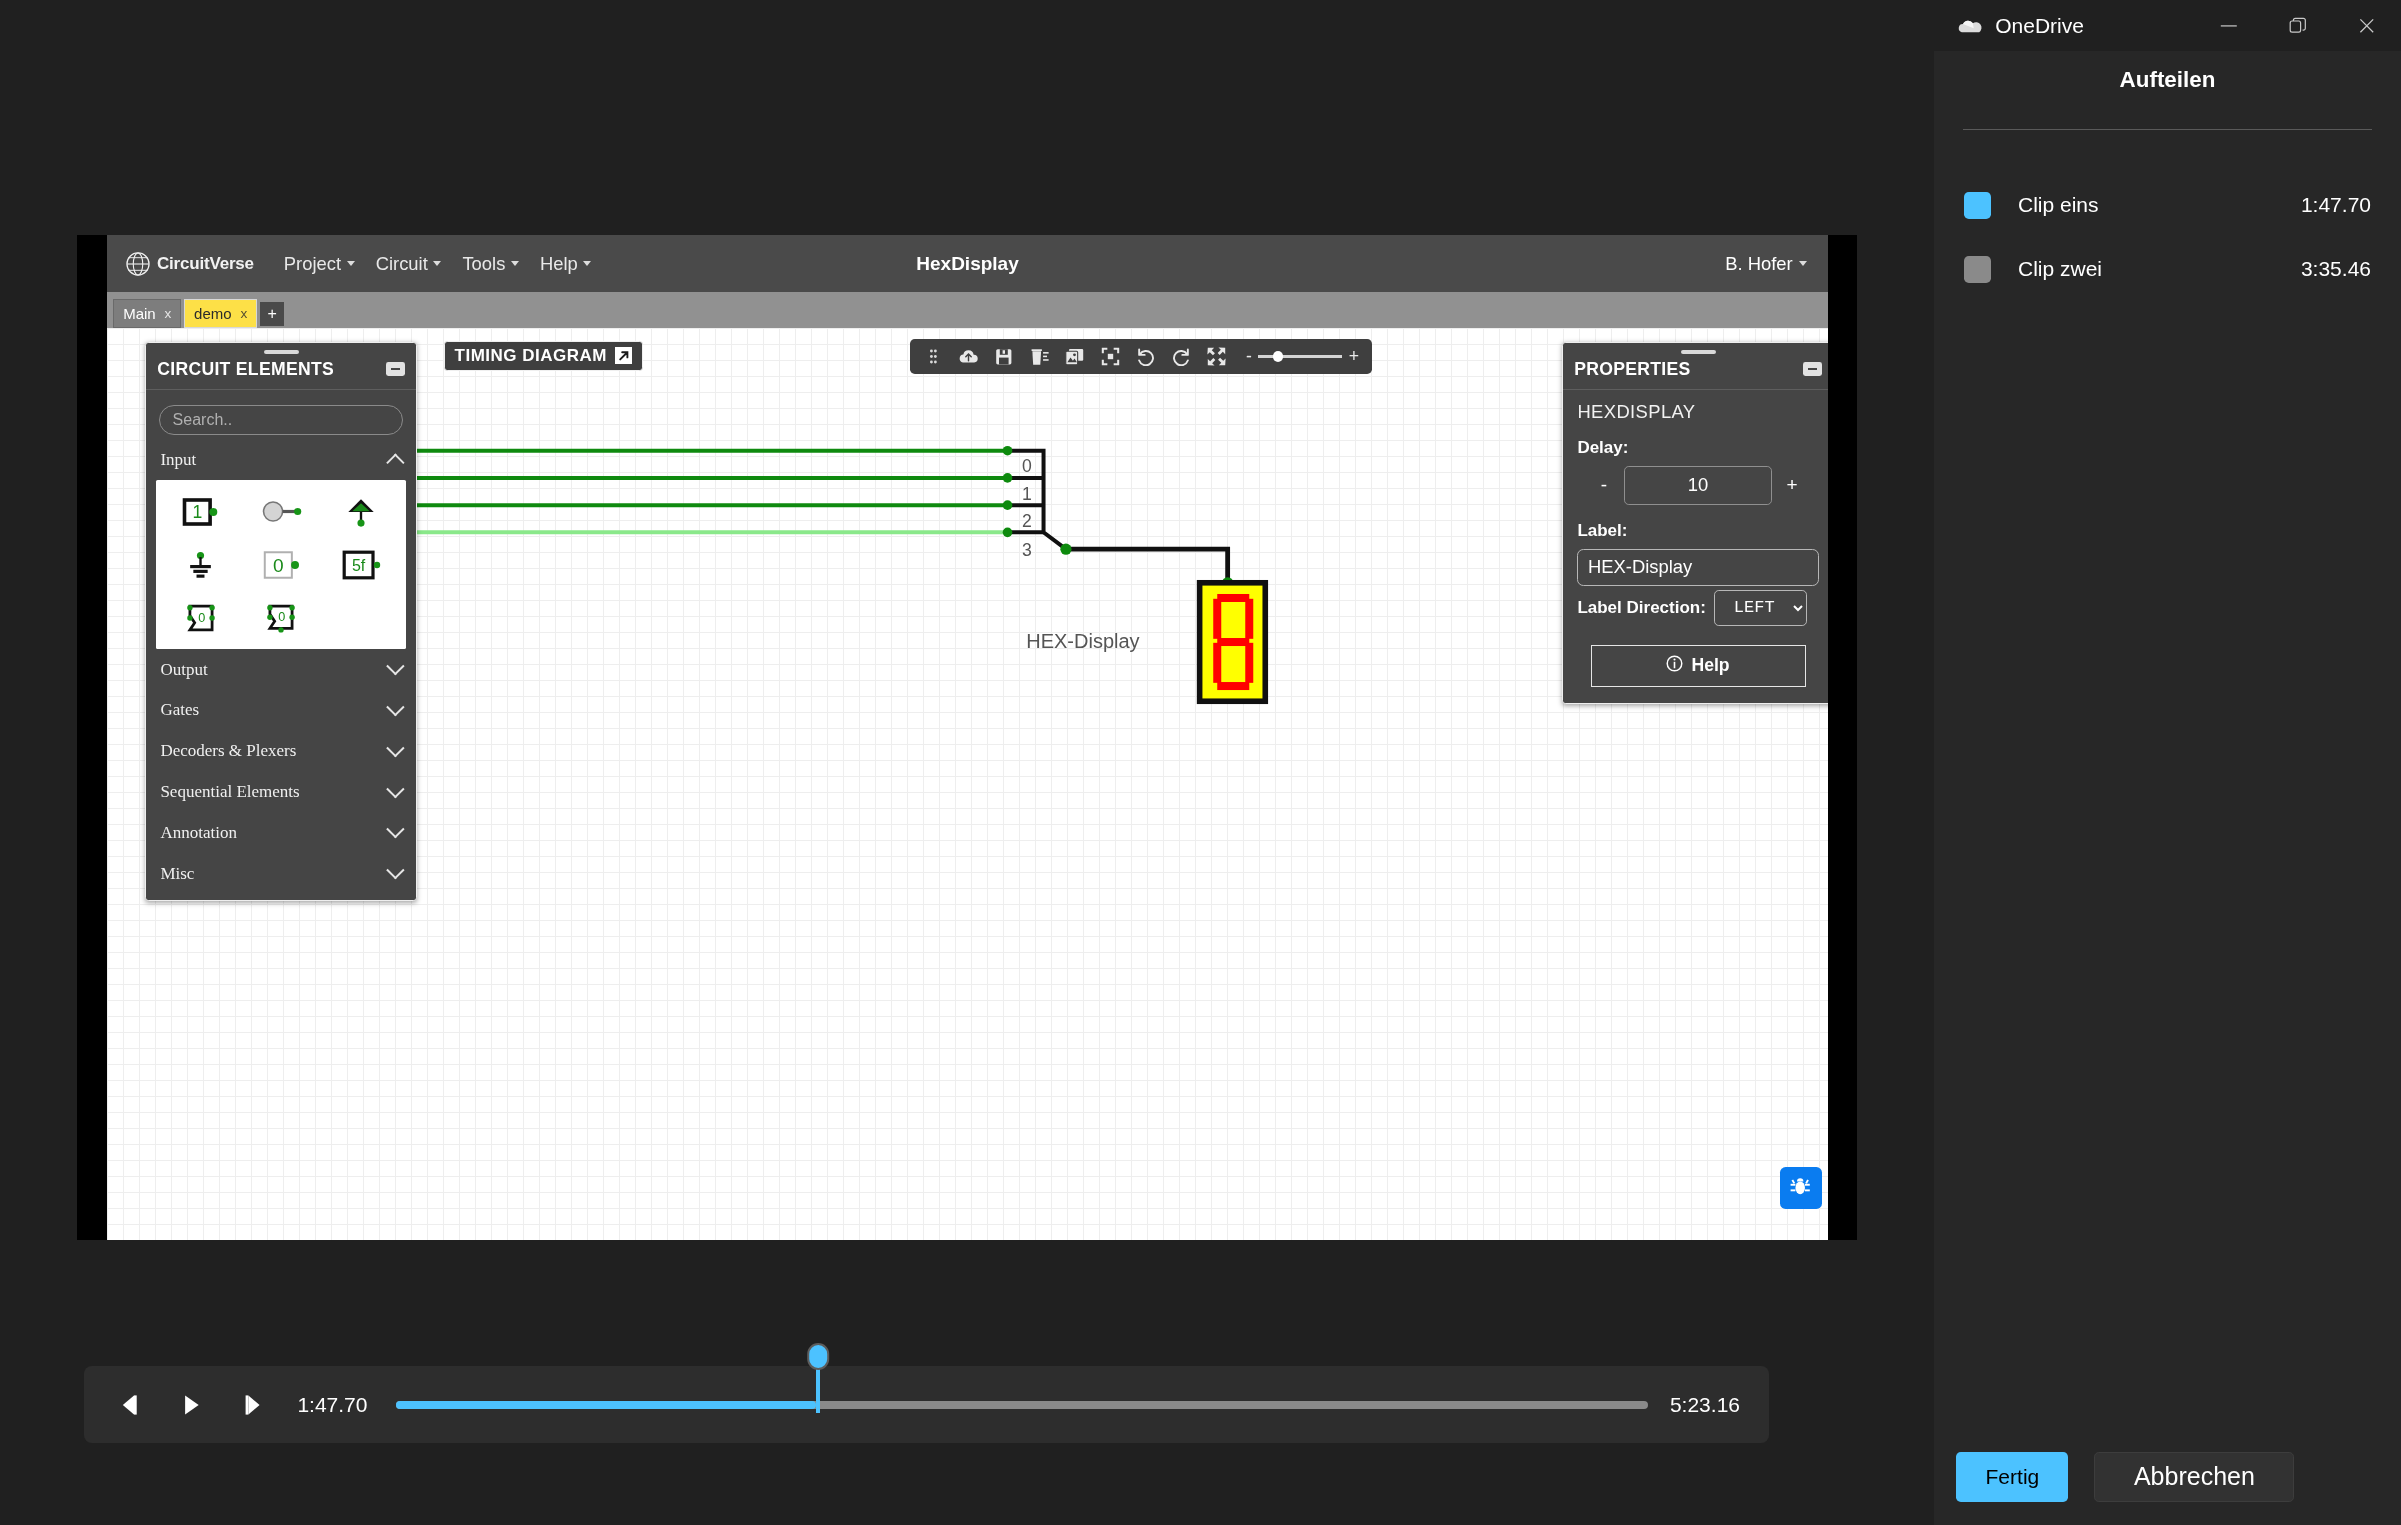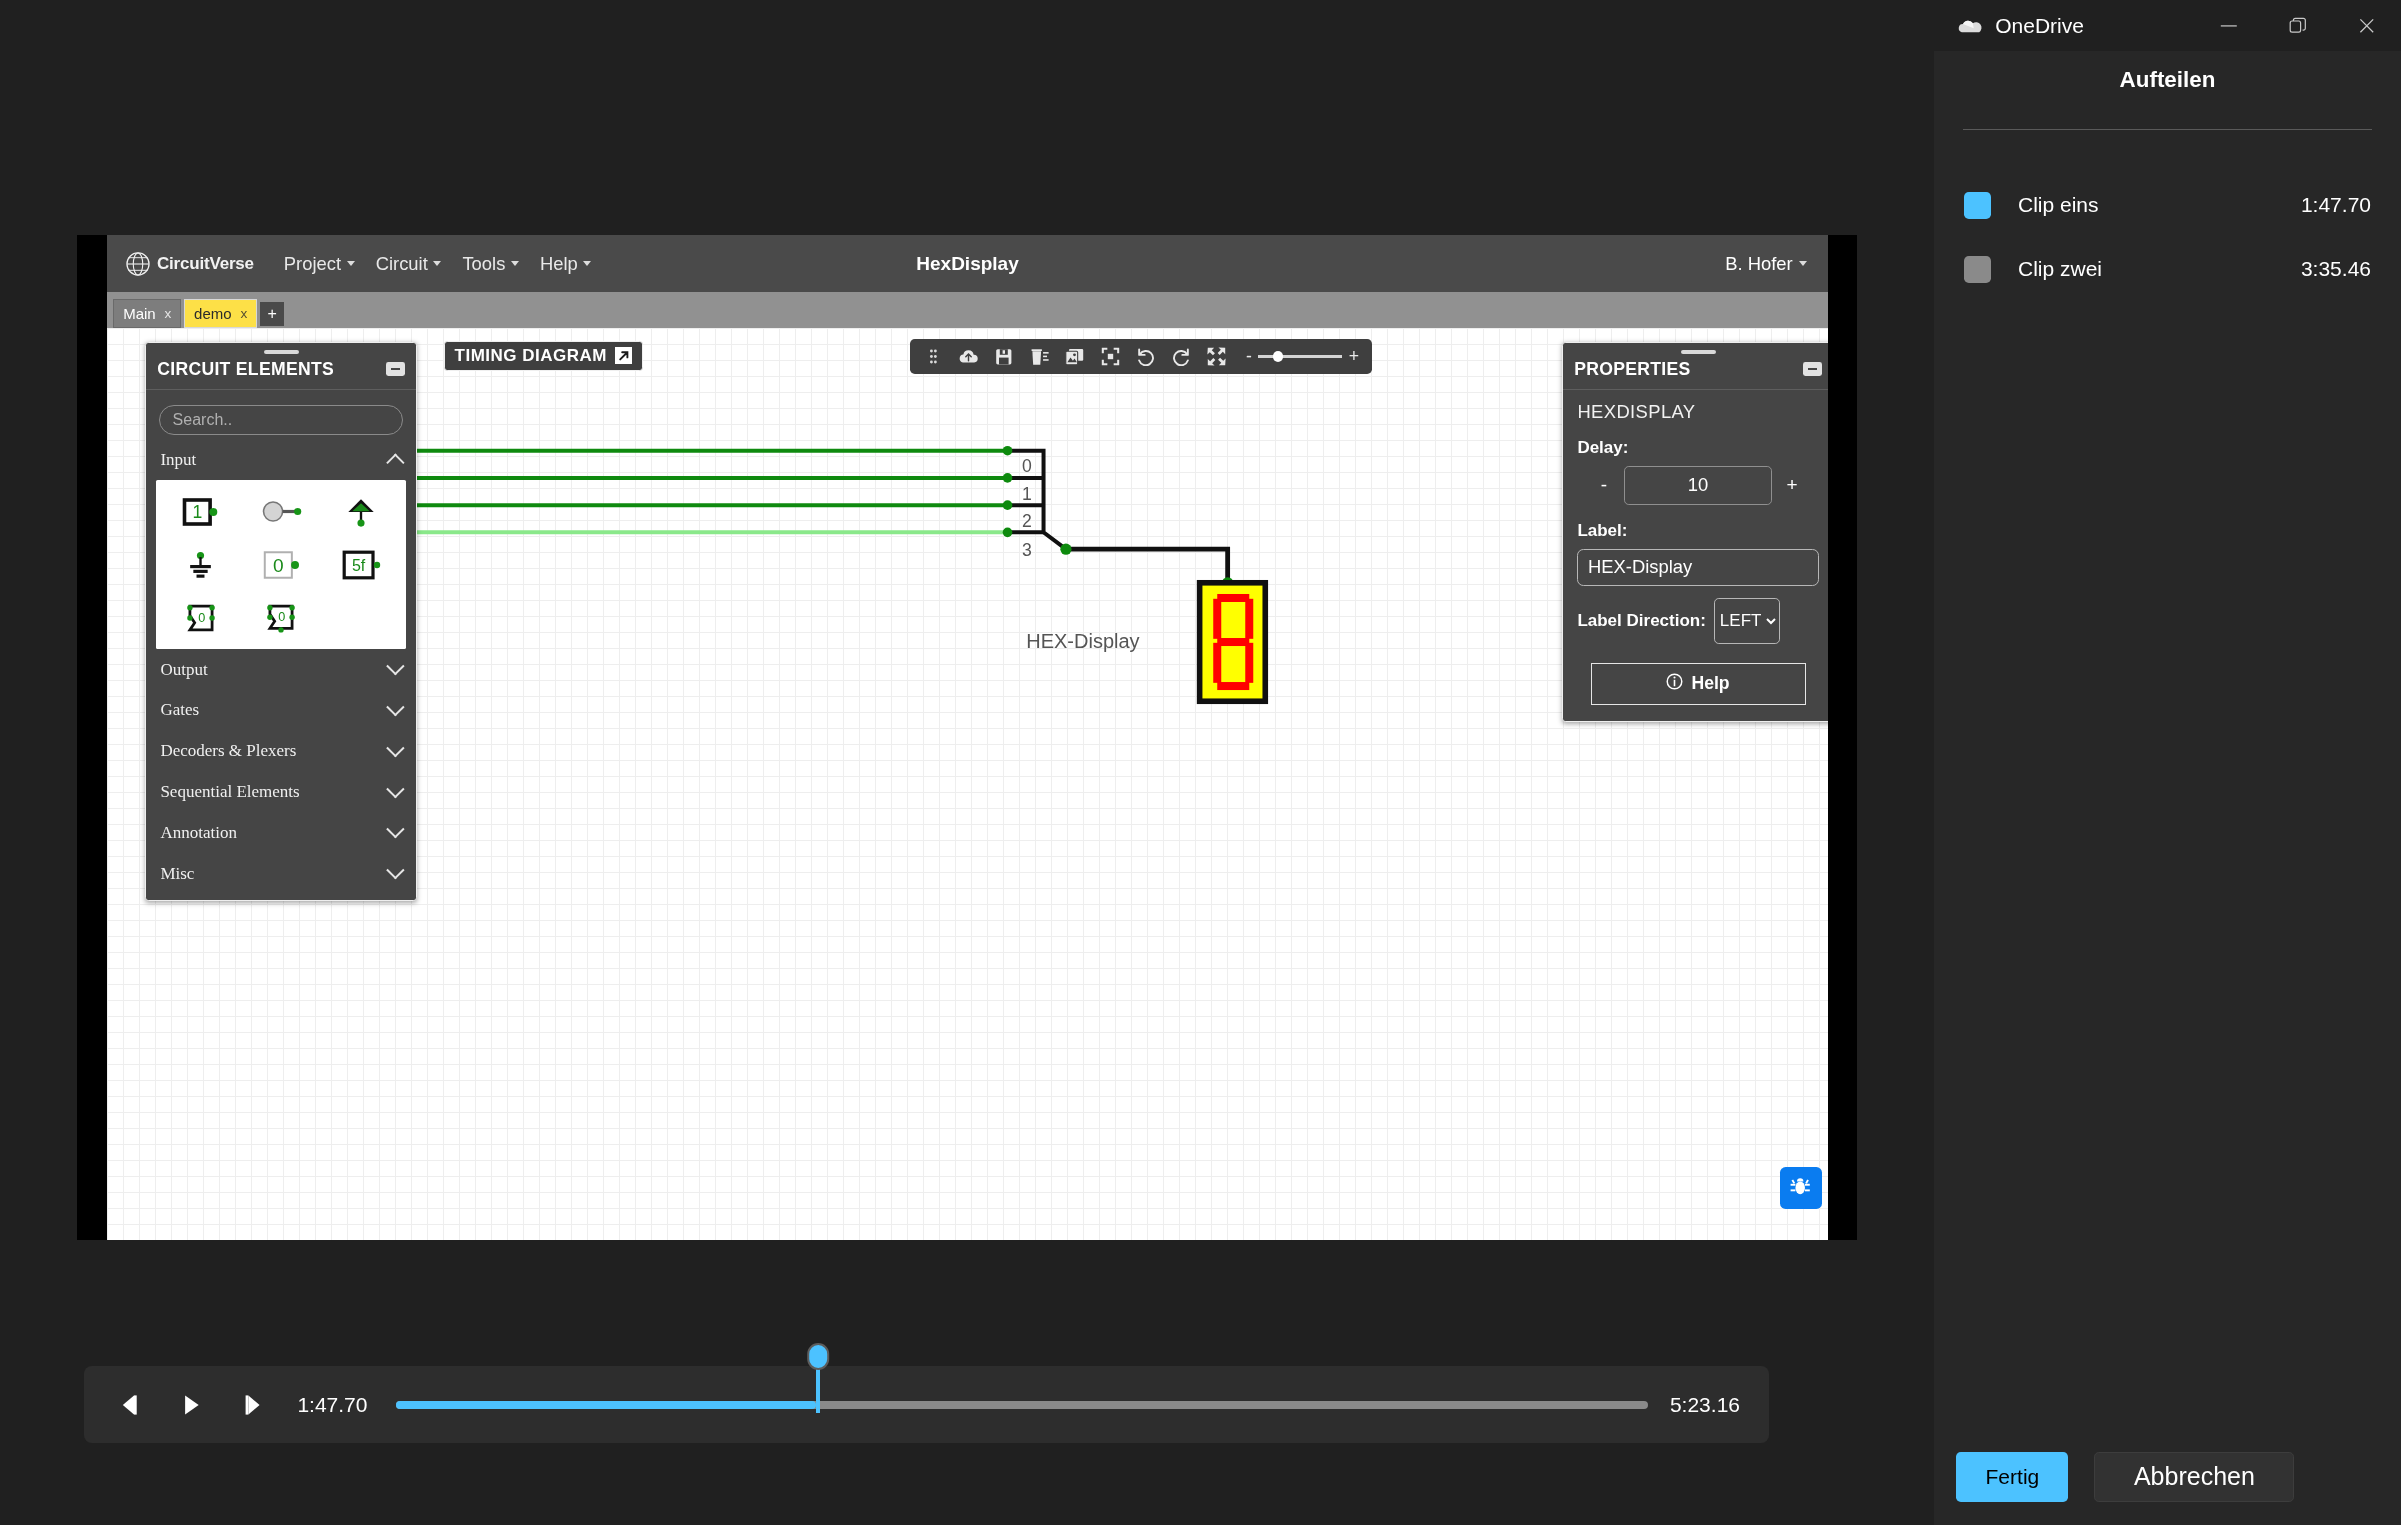--- a/index.html
+++ b/index.html
@@ -180,26 +180,26 @@
   .delay-val {
     width: 148px; height: 39px; border: 0.8px solid #8f8f8f; border-radius: 4.8px;
     background: transparent; color: #ffffff; font-size: 18.4px; text-align: center;
     outline: none; font-family: "Liberation Sans", sans-serif;
   }
   .label-input {
     width: 100%; height: 37px; border: 0.8px solid #b7b7b7; border-radius: 6.4px;
     background: transparent; color: #ffffff; font-size: 18.4px; padding: 0 9.6px;
     outline: none; font-family: "Liberation Sans", sans-serif;
   }
-  .labeldir-row { display: flex; align-items: center; gap: 8px; margin-top: 12px; }
+  .labeldir-row { display: flex; align-items: center; gap: 8px; margin-top: 4px; }
   .labeldir-text { color: #fff; font-size: 17px; font-weight: bold; }
   .labeldir-select {
-    height: 46px; border: 0.8px solid #b7b7b7; border-radius: 4.8px;
-    background: transparent; color: #ffffff; font-size: 17px; padding: 0 1px;
-    font-family: Liberation Sans, sans-serif; cursor: pointer;
+    height: 36px; border: 0.8px solid #b7b7b7; border-radius: 4.8px;
+    background: transparent; color: #ffffff; font-size: 17px; padding: 0 15px;
+    font-family: Liberation Mono, monospace; cursor: pointer;
   }
   .help-btn {
     margin: 19px auto 0 auto; display: flex; align-items: center; justify-content: center; gap: 8px;
     width: 215px; height: 42px; border: 1.6px solid #e6e6e6; background: transparent;
     color: #ffffff; font-size: 17.6px; font-weight: bold; cursor: pointer;
     font-family: "Liberation Sans", sans-serif;
   }
 
   
   .timing-btn {

